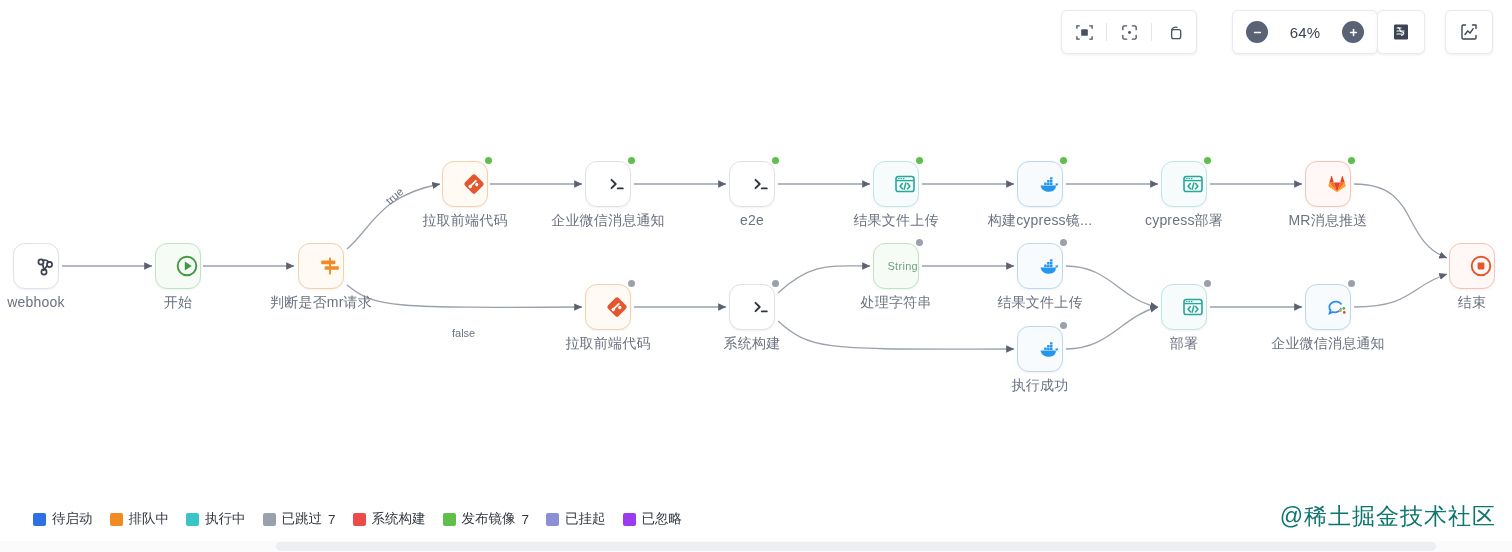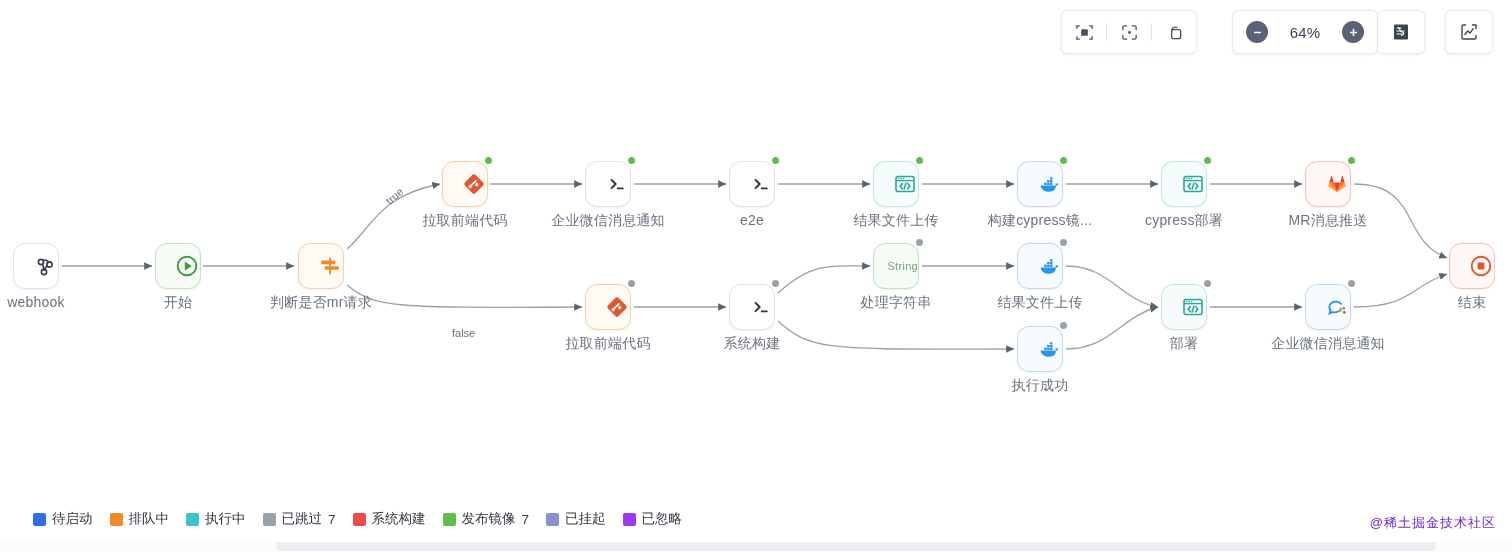--- a/index.html
+++ b/index.html
@@ -74,21 +74,21 @@
   .legend {
     position:absolute; left:33px; bottom:24px;
     display:flex; align-items:center; gap:17px;
   }
   .leg-item { display:flex; align-items:center; gap:6px; }
   .leg-sw { width:13px; height:13px; border-radius:2px; }
   .leg-txt { font-size:13.5px; color:#31363f; white-space:nowrap;text-align:right; }
 
   .watermark {
     position:absolute; right:16px; bottom:20px;
-    font-size:13px; color:#6d28d9; letter-spacing:1px; white-space:nowrap;margin-top:48px;
+    font-size:23px; color:#0f766e; letter-spacing:1px; white-space:nowrap;margin-top:48px;
   }
   .hscroll {
     position:absolute; left:0; bottom:0; width:1512px; height:11px;
     background:#fbfbfc;
   }
   .hscroll .thumb {
     position:absolute; left:276px; top:1px; width:1160px; height:9px;
     background:#eceef1; border-radius:5px;
   }
 </style>

